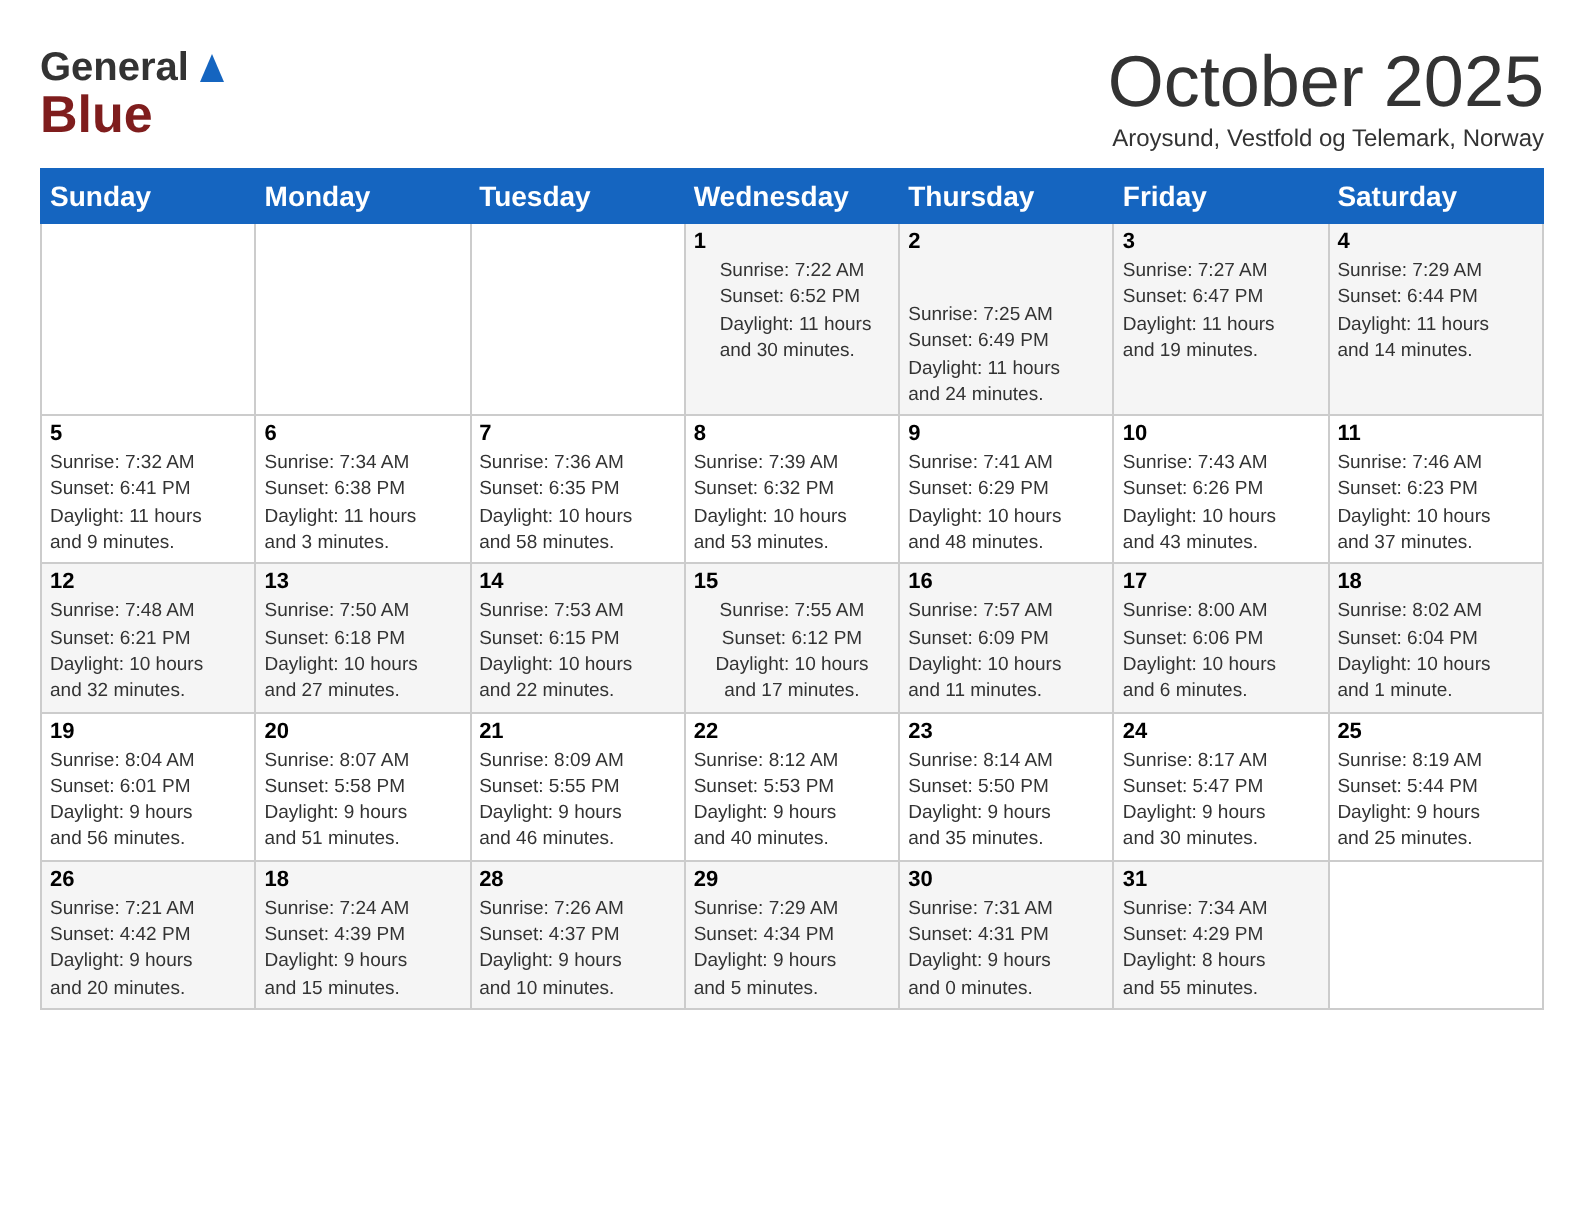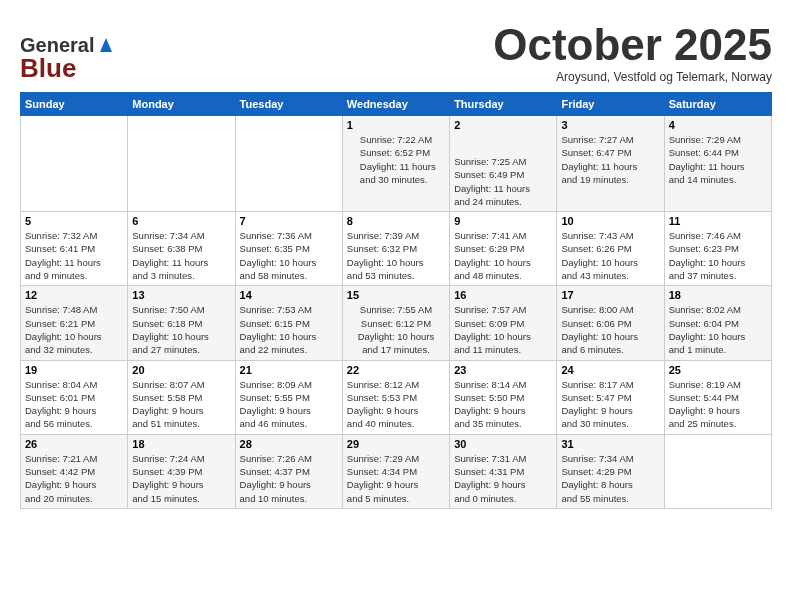--- a/index.html
+++ b/index.html
@@ -5,52 +5,52 @@
     * { box-sizing: border-box; margin: 0; padding: 0; }
     body {
       font-family: Arial, sans-serif;
       background: #fff;
       width: 792px;
       min-height: 612px;
       padding: 20px;
     }
     .header-area {
       display: flex;
-      align-items: flex-end;
+      align-items: center;
       justify-content: space-between;
       margin-bottom: 8px;
     }
     .logo {
       display: flex;
       flex-direction: column;
       align-items: flex-start;
     }
     .title-area {
       text-align: right;
     }
     .month-title {
-      font-size: 44px;
+      font-size: 36px;
       color: #333;
-      font-weight: bold;
+      font-weight: normal;
     }
     .location-title {
       font-size: 12px;
       color: #333;
     }
     .calendar {
       width: 100%;
       border-collapse: collapse;
       font-size: 10px;
     }
     .calendar th {
       background-color: #1565c0;
       color: #fff;
       padding: 5px 4px;
       text-align: left;
-      font-size: 11px;
+      font-size: 14px;
       font-weight: bold;
       border: 1px solid #1565c0;
     }
     .calendar td {
       border: 1px solid #ccc;
       vertical-align: top;
       padding: 3px 4px;
       width: 107px;
       min-height: 80px;
       background: #fff;

